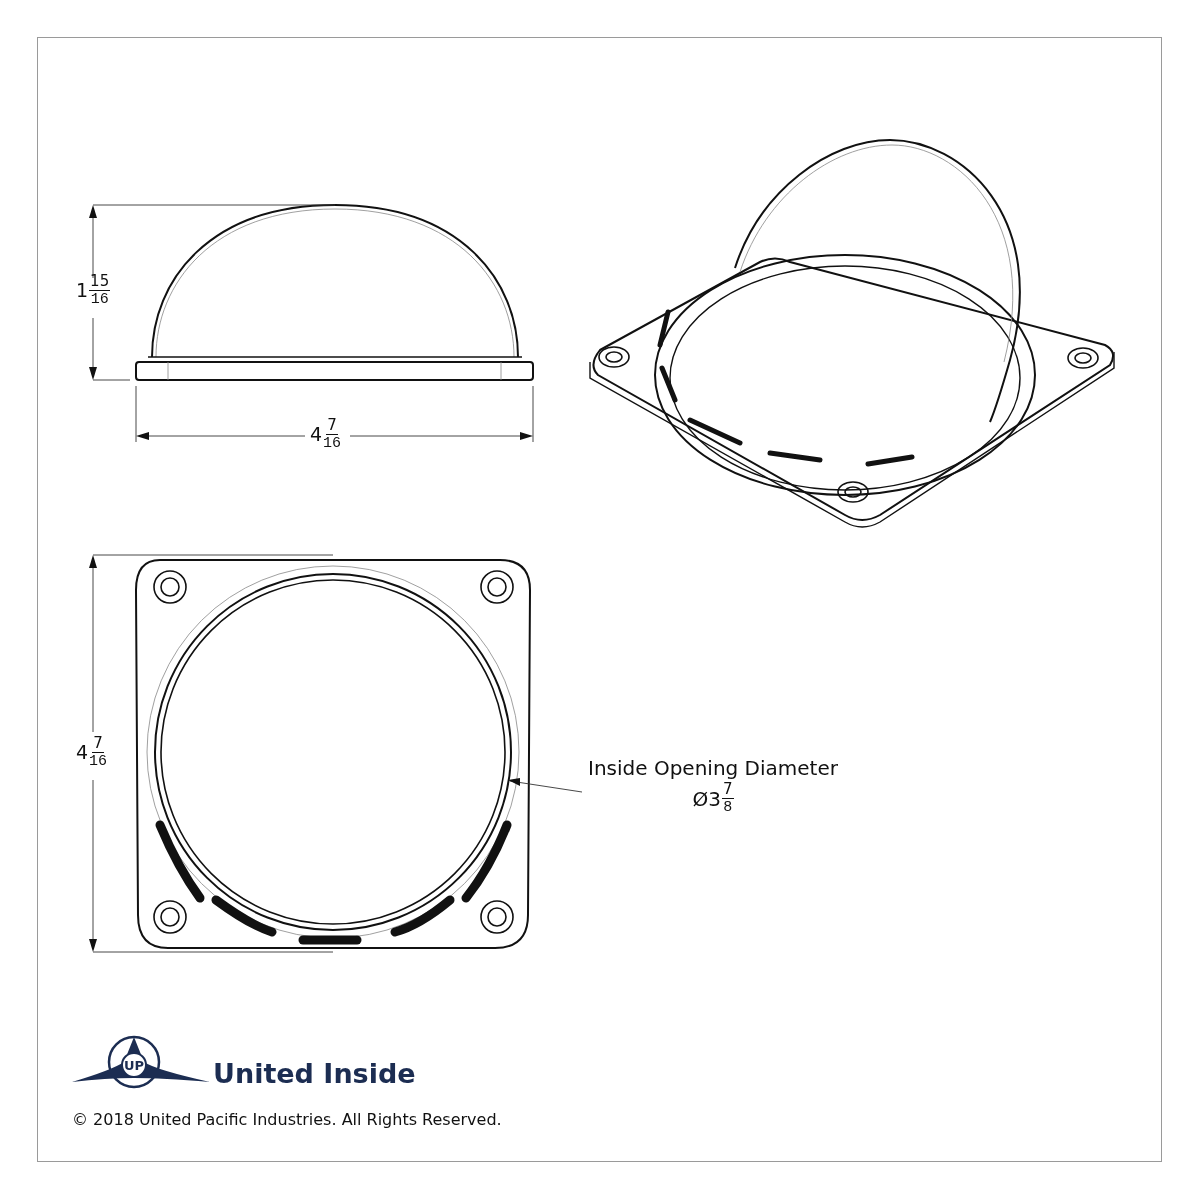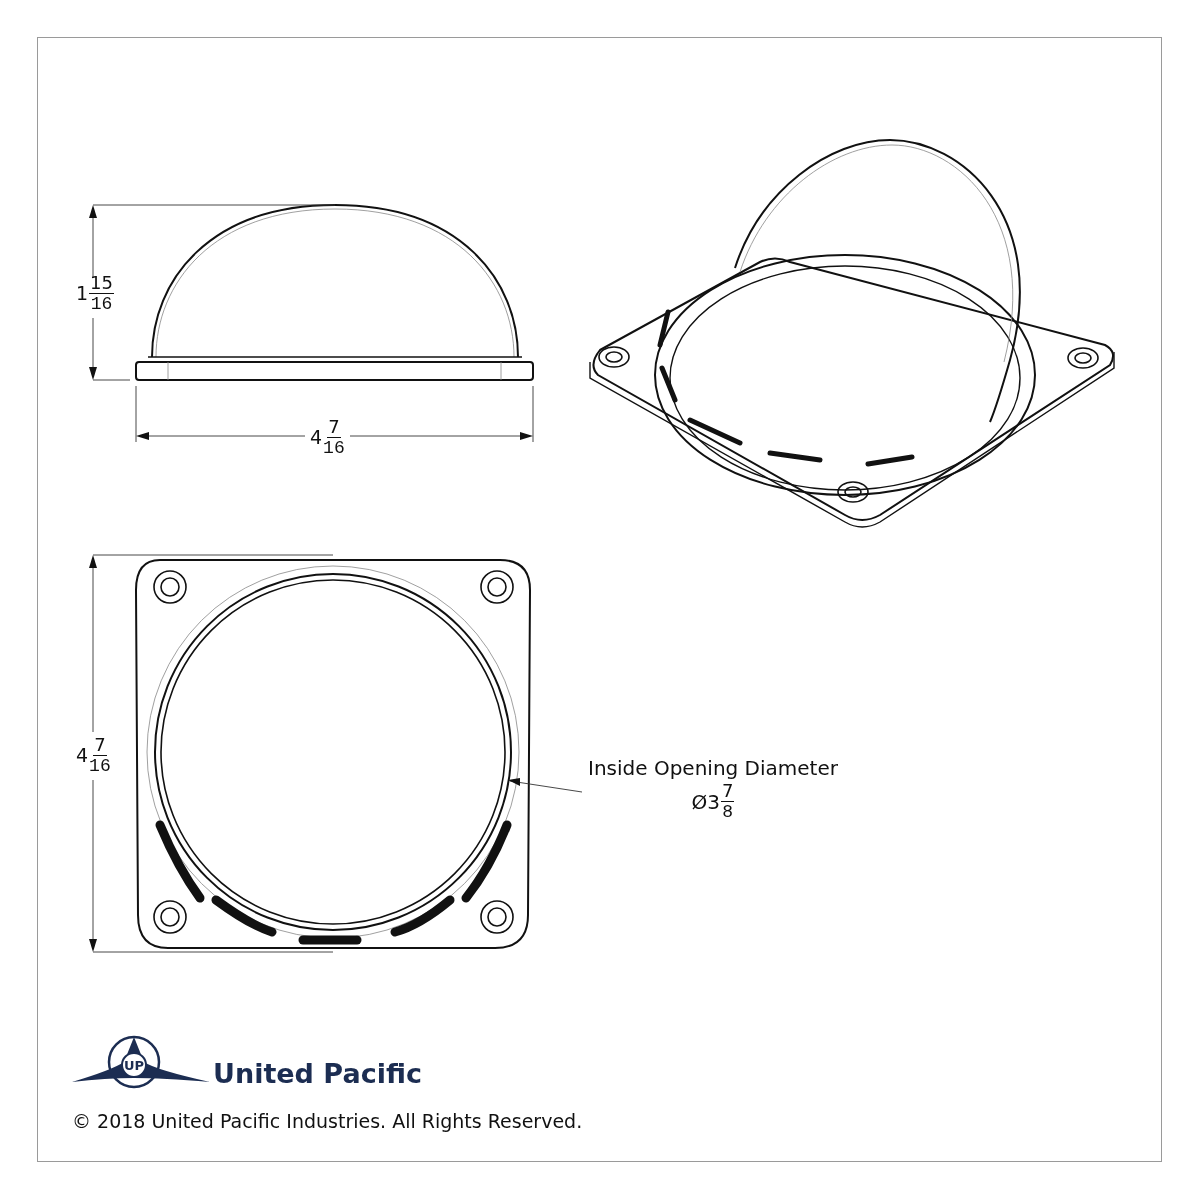--- a/index.html
+++ b/index.html
@@ -1,27 +1,27 @@
 <!DOCTYPE html>
 <html><head>
 <meta charset="utf-8">
 <style>
   html, body { margin:0; padding:0; background:#ffffff; }
   body { width:1200px; height:1200px; position:relative; overflow:hidden; font-family:"DejaVu Sans", sans-serif; }
   .frame { position:absolute; left:37px; top:37px; width:1125px; height:1125px; border:1.5px solid #9a9a9a; box-sizing:border-box; }
   svg.drawing { position:absolute; left:0; top:0; }
   .dim-label { position:absolute; color:#111; font-size:19px; line-height:1; display:flex; align-items:center; }
-  .frac { display:inline-flex; flex-direction:column; align-items:center; font-size:18px; line-height:1; margin-left:1px; }
+  .frac { display:inline-flex; flex-direction:column; align-items:center; font-size:15px; line-height:1; margin-left:1px; }
   .frac .num { border-bottom:1.5px solid #111; padding:0 1px 1px; }
   .frac .den { padding-top:1px;font-family:Liberation Mono, monospace; }
   .callout { position:absolute; color:#111; font-size:20px; text-align:center; }
   .callout .title { display:block;text-align:center; }
   .callout .value { display:inline-flex; align-items:center; margin-top:2px; }
   .brand { position:absolute; left:213px; top:1058px; color:#1c2d52; font-weight:bold; font-size:27px; font-family:"DejaVu Sans", sans-serif; }
-  .copyright { position:absolute; left:72px; top:1110px; color:#111; font-size:19px; }
+  .copyright { position:absolute; left:72px; top:1110px; color:#111; font-size:16px; }
   .logo { position:absolute; left:72px; top:1032px; }
 </style>
 </head>
 <body>
 
 <div class="frame"></div>
 
 <svg class="drawing" width="1200" height="1200" viewBox="0 0 1200 1200">
   <g fill="none" stroke="#111" stroke-width="1.6">
 
@@ -148,14 +148,14 @@
   </span>
 </div>
 
 <svg class="logo" width="140" height="58" viewBox="0 0 140 58">
   <circle cx="62" cy="30" r="25" fill="none" stroke="#1c2d52" stroke-width="2.5"></circle>
   <path d="M0,50 Q40,38 52,30 L62,5 L72,30 Q84,38 138,50 Q90,46 62,46 Q34,46 0,50 Z" fill="#1c2d52"></path>
   <circle cx="62" cy="33" r="12" fill="#fff" stroke="#1c2d52" stroke-width="2"></circle>
   <text x="62" y="38" text-anchor="middle" font-size="13" font-weight="bold" fill="#1c2d52" font-family="DejaVu Sans, sans-serif">UP</text>
 </svg>
 
-<div class="brand">United Pacific</div>
+<div class="brand">United Inside</div>
 <div class="copyright">© 2018 United Pacific Industries. All Rights Reserved.</div>
 
 </body></html>

